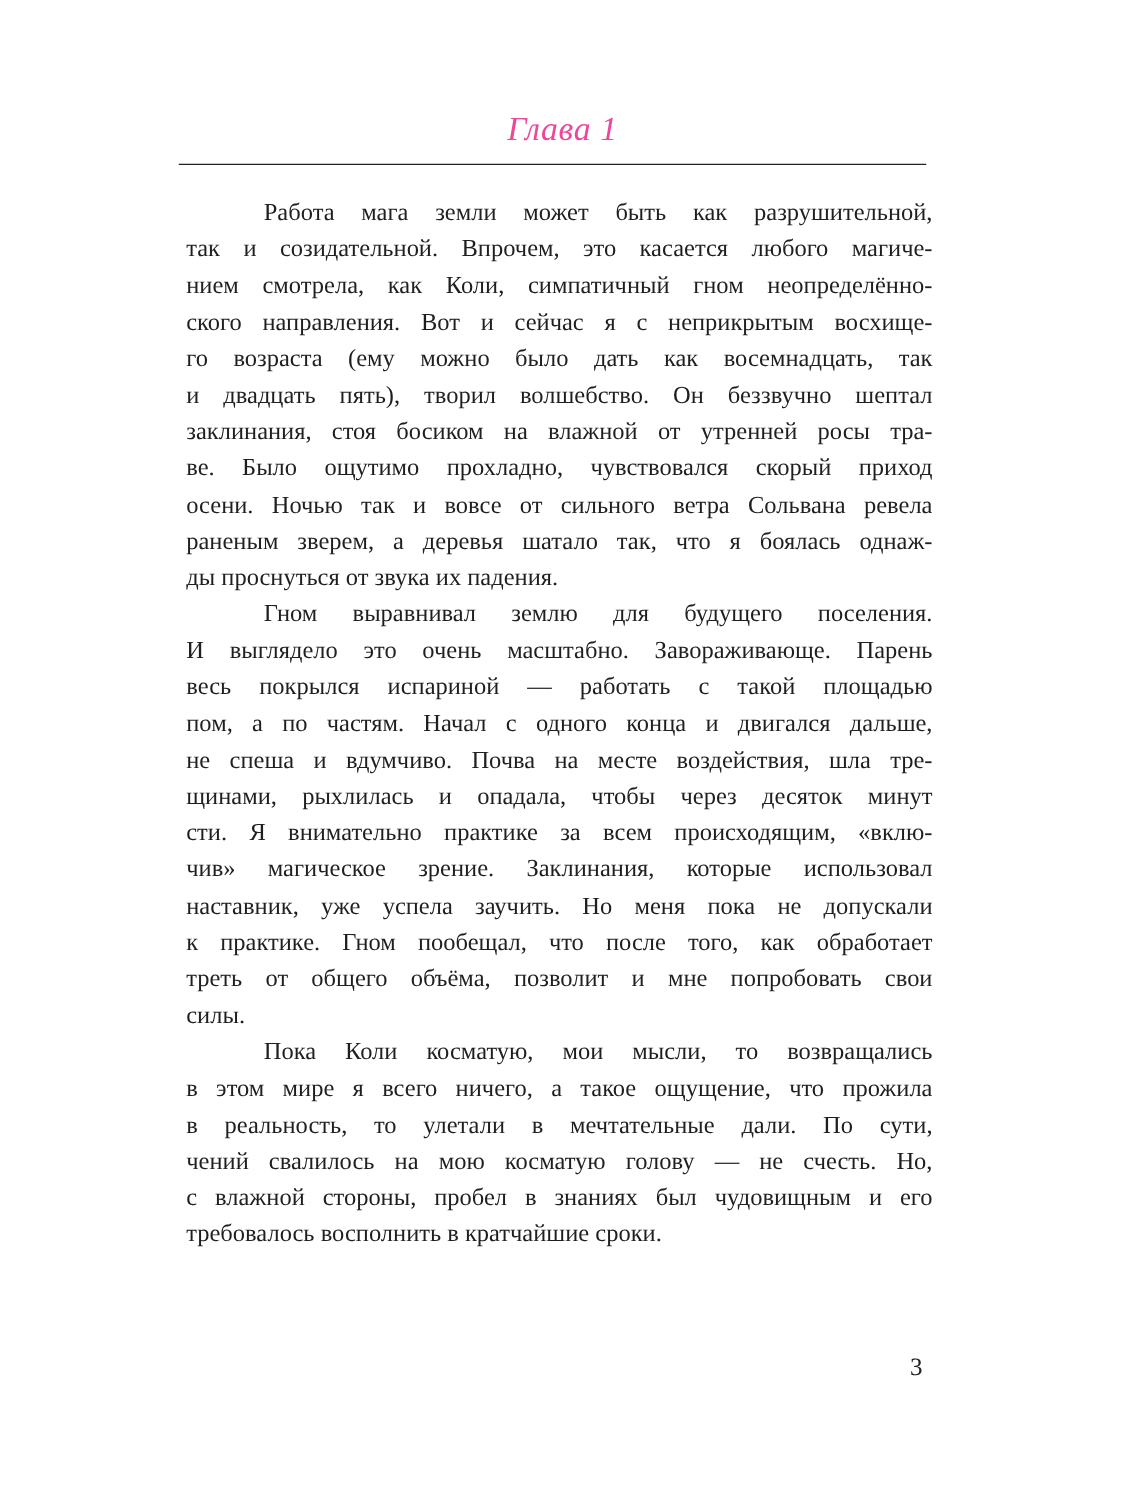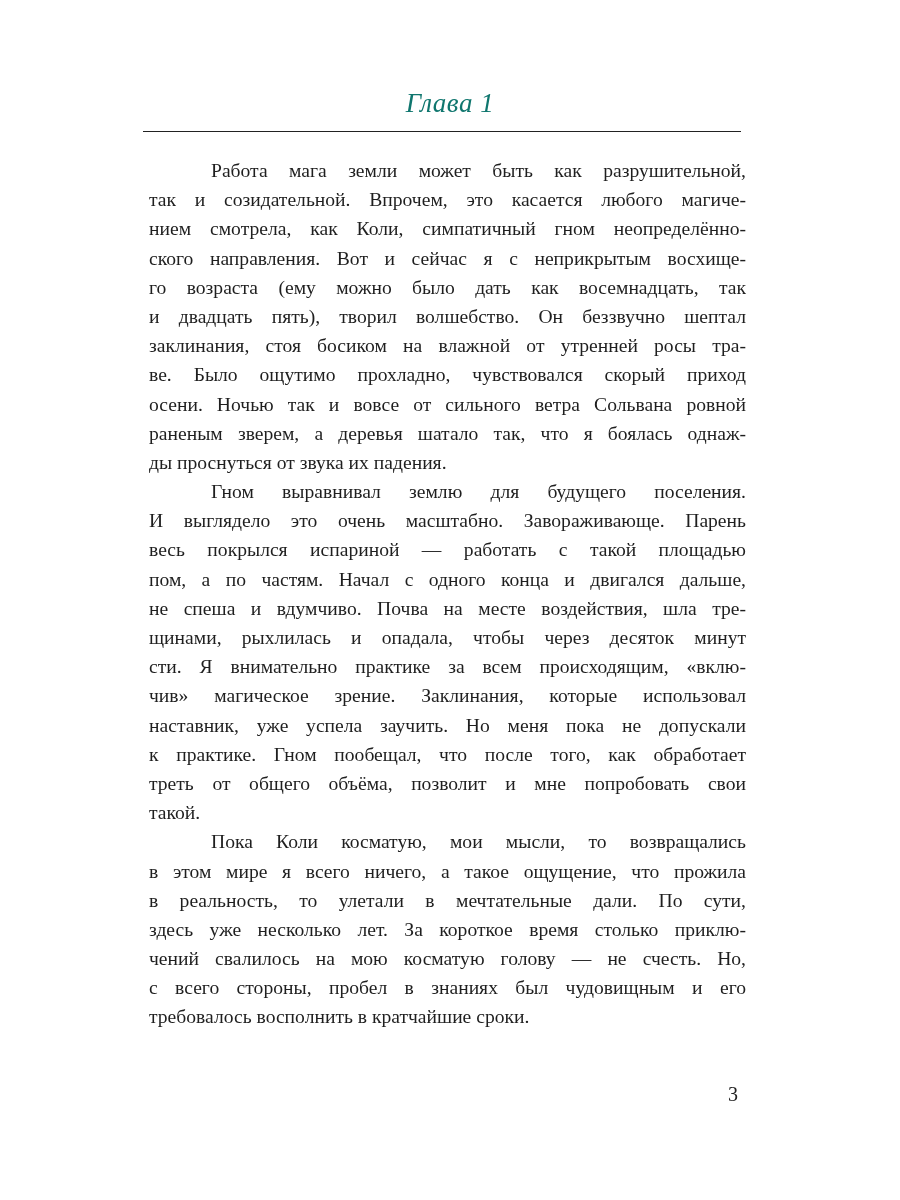--- a/index.html
+++ b/index.html
@@ -4,21 +4,21 @@
 <style>
   html, body { margin: 0; padding: 0; }
   body {
     width: 900px; height: 1200px; background: #ffffff; position: relative; overflow: hidden;
     font-family: "DejaVu Serif", "Liberation Serif", serif; color: #1f1f1f;
   }
   .page { position: absolute; left: 0; top: 0; width: 900px; height: 1200px; }
   .chapter-title {
     position: absolute; top: 88px; left: 0; width: 900px; text-align: center;
     font-family: "Liberation Serif", serif; font-style: italic; font-size: 27px;
-    color: #0f766e; letter-spacing: 0.5px;
+    color: #ec4899; letter-spacing: 0.5px;
   }
   .chapter-rule {
     position: absolute; top: 131px; left: 143px; width: 598px; height: 0;
     border-top: 1.5px solid #222;
   }
   .body-text {
     position: absolute; top: 156px; left: 149px; width: 597px;
     font-family: "Liberation Serif", serif; font-size: 19.6px; line-height: 29.2px;
   }
   .line { display: block; white-space: nowrap; text-align: justify; text-align-last: justify; height: 29.2px; }
@@ -37,37 +37,36 @@
   <div class="chapter-rule"></div>
   <div class="body-text" id="body-text">
       <span class="line indent">Работа мага земли может быть как разрушительной,</span>
       <span class="line">так и созидательной. Впрочем, это касается любого магиче-</span>
       <span class="line">нием смотрела, как Коли, симпатичный гном неопределённо-</span>
       <span class="line">ского направления. Вот и сейчас я с неприкрытым восхище-</span>
       <span class="line">го возраста (ему можно было дать как восемнадцать, так</span>
       <span class="line">и двадцать пять), творил волшебство. Он беззвучно шептал</span>
       <span class="line">заклинания, стоя босиком на влажной от утренней росы тра-</span>
       <span class="line">ве. Было ощутимо прохладно, чувствовался скорый приход</span>
-      <span class="line">осени. Ночью так и вовсе от сильного ветра Сольвана ровной</span>
+      <span class="line">осени. Ночью так и вовсе от сильного ветра Сольвана ревела</span>
       <span class="line">раненым зверем, а деревья шатало так, что я боялась однаж-</span>
       <span class="line last">ды проснуться от звука их падения.</span>
       <span class="line indent">Гном выравнивал землю для будущего поселения.</span>
       <span class="line">И выглядело это очень масштабно. Завораживающе. Парень</span>
       <span class="line">весь покрылся испариной — работать с такой площадью</span>
       <span class="line">пом, а по частям. Начал с одного конца и двигался дальше,</span>
       <span class="line">не спеша и вдумчиво. Почва на месте воздействия, шла тре-</span>
       <span class="line">щинами, рыхлилась и опадала, чтобы через десяток минут</span>
       <span class="line">сти. Я внимательно практике за всем происходящим, «вклю-</span>
       <span class="line">чив» магическое зрение. Заклинания, которые использовал</span>
       <span class="line">наставник, уже успела заучить. Но меня пока не допускали</span>
       <span class="line">к практике. Гном пообещал, что после того, как обработает</span>
       <span class="line">треть от общего объёма, позволит и мне попробовать свои</span>
-      <span class="line last">такой.</span>
+      <span class="line last">силы.</span>
       <span class="line indent">Пока Коли косматую, мои мысли, то возвращались</span>
       <span class="line">в этом мире я всего ничего, а такое ощущение, что прожила</span>
       <span class="line">в реальность, то улетали в мечтательные дали. По сути,</span>
-      <span class="line">здесь уже несколько лет. За короткое время столько приклю-</span>
       <span class="line">чений свалилось на мою косматую голову — не счесть. Но,</span>
-      <span class="line">с всего стороны, пробел в знаниях был чудовищным и его</span>
+      <span class="line">с влажной стороны, пробел в знаниях был чудовищным и его</span>
       <span class="line last">требовалось восполнить в кратчайшие сроки.</span>
     </div>
   <div class="page-number">3</div>
 </div>
 
 </body></html>

